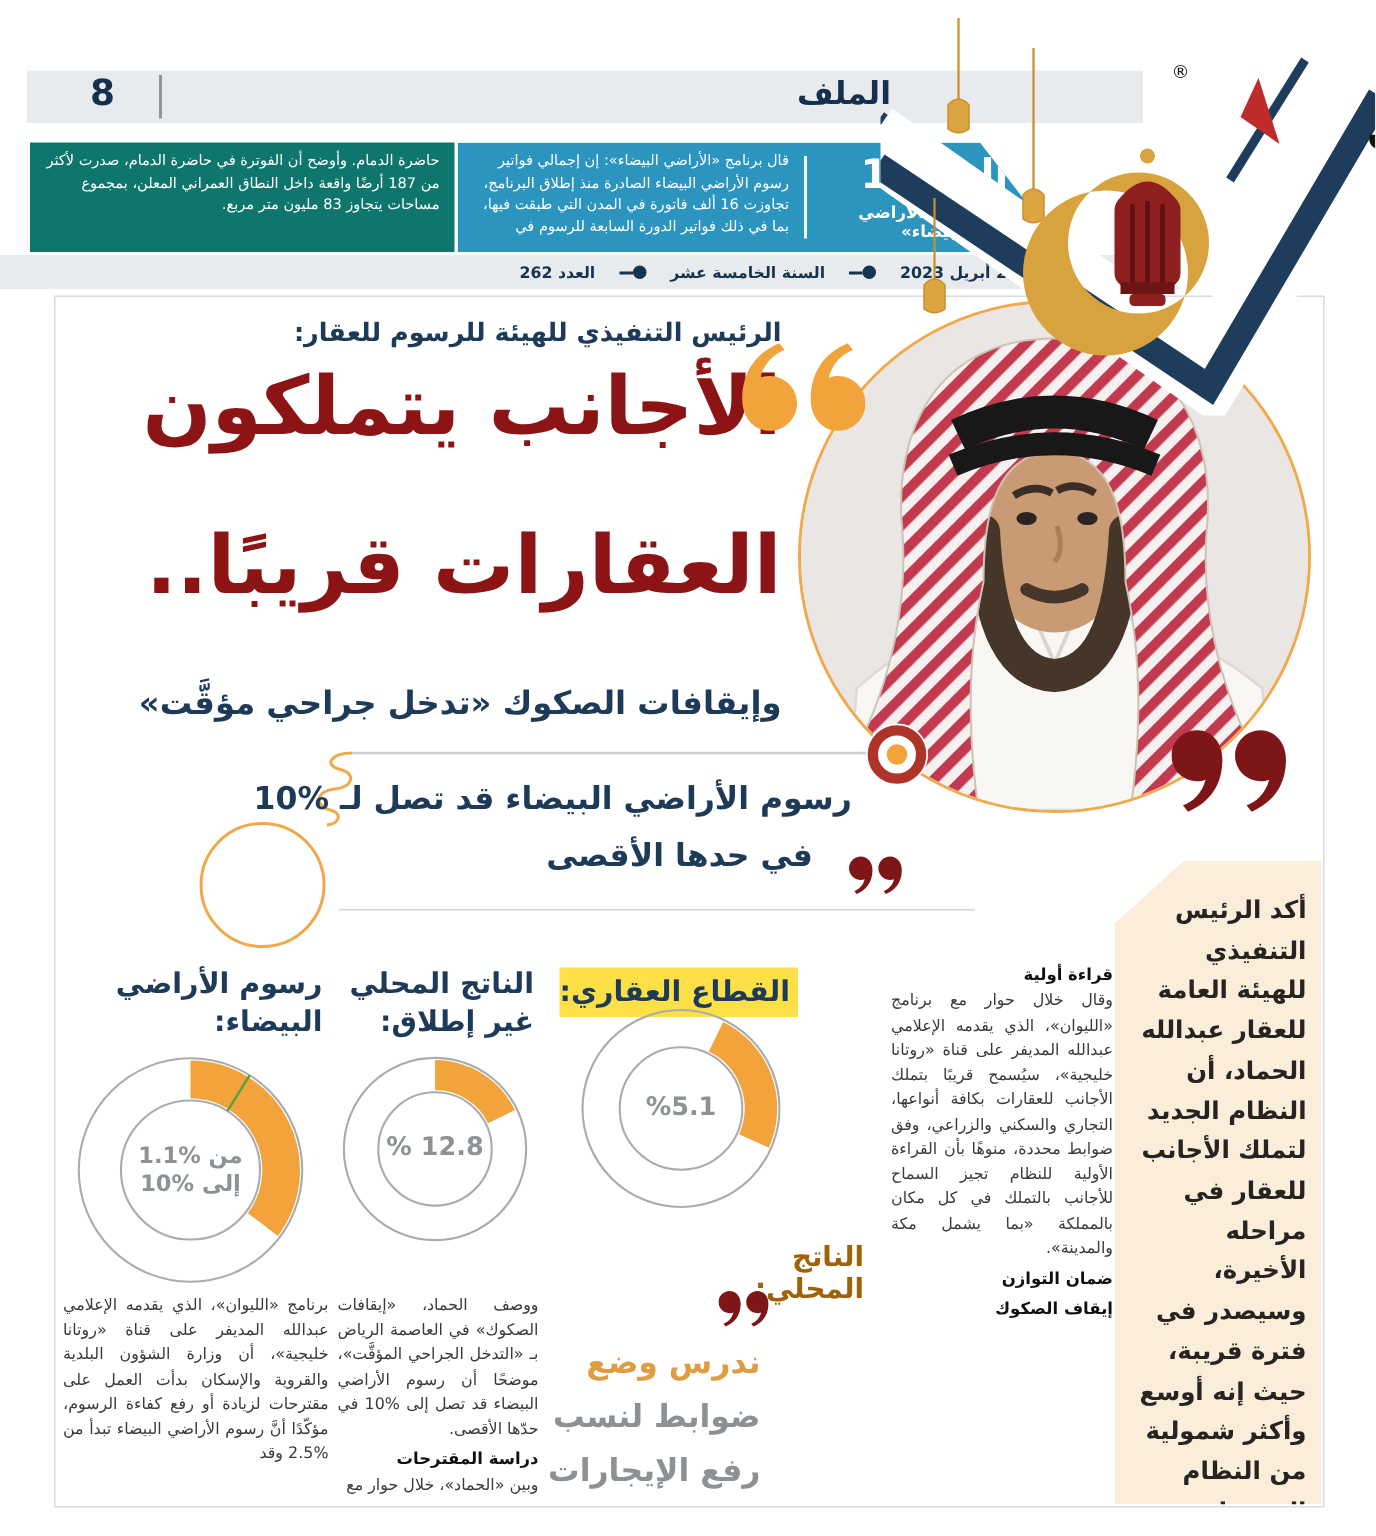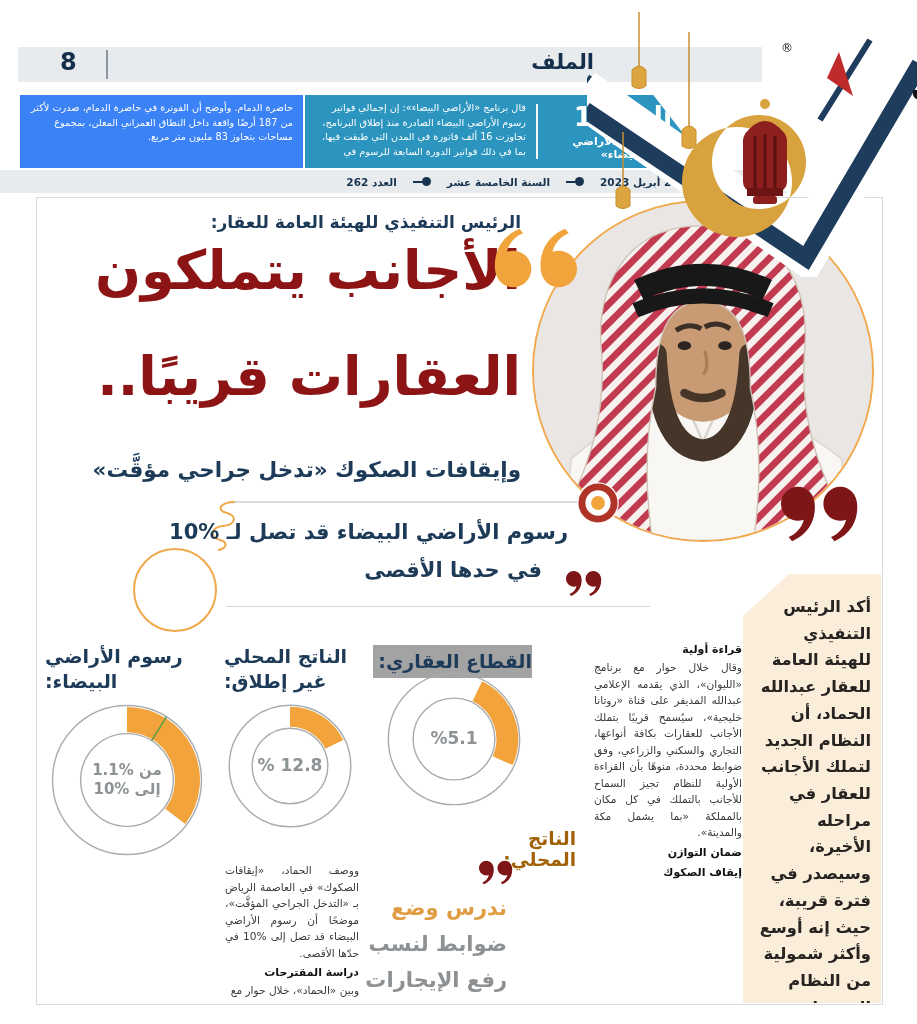--- a/index.html
+++ b/index.html
@@ -15,21 +15,21 @@
 
   
   .banner-main{position:absolute;left:305px;top:95px;width:405px;height:73px;background:#2B94BF;
                clip-path:polygon(0 0,86% 0,100% 100%,0 100%);}
   .banner-stat{position:absolute;right:12px;top:7px;width:150px;text-align:center;color:#fff;}
   .stat-value{font-size:27px;font-weight:bold;direction:ltr;line-height:1.1;}
   .stat-label{font-size:11px;font-weight:bold;margin-top:3px;}
   .banner-divider{position:absolute;right:172px;top:9px;bottom:9px;width:2px;background:rgba(255,255,255,.95);}
   .banner-para{position:absolute;left:12px;right:184px;top:6px;margin:0;font-size:9.7px;line-height:1.52;
                color:#fff;text-align:right;}
-  .banner-left{position:absolute;left:20px;top:95px;width:283px;height:73px;background:#3b82f6;
+  .banner-left{position:absolute;left:20px;top:95px;width:283px;height:73px;background:#0f766e;
                box-sizing:border-box;padding:6px 10px;}
   .banner-left p{margin:0;font-size:9.7px;line-height:1.5;color:#fff;text-align:right;}
 
   
   .date-bar{position:absolute;left:0;top:170px;width:788px;height:23px;background:#e8ebed;
             clip-path:polygon(0 0,96% 0,100% 100%,0 100%);
             display:flex;align-items:center;justify-content:flex-start;padding-right:88px;
             box-sizing:border-box;gap:16px;font-size:10.5px;color:#16334f;font-weight:bold;}
   .db-marker{position:relative;width:18px;height:9px;display:inline-block;}
   .db-marker::before{content:"";position:absolute;right:0;top:0;width:9px;height:9px;border-radius:50%;background:#16334f;}
@@ -55,24 +55,24 @@
   .hl1{top:46px;} .hl2{top:152px;}
   .subhead{position:absolute;right:361px;top:259px;font-size:21.5px;font-weight:bold;color:#1d3a58;white-space:nowrap;}
 
   .bulb-svg{position:absolute;left:66px;top:288px;width:642px;height:150px;}
   .main-quote{position:absolute;right:314px;top:316px;text-align:right;font-size:21px;font-weight:bold;
               color:#1d3a58;line-height:1.8;z-index:2;}
   .mq2{margin-right:26px;}
   .quote-bottom-rule{position:absolute;left:189px;top:408px;width:424px;border-top:1px solid #d3d5d7;}
 
   
-  .ch-title{position:absolute;top:446px;font-size:19px;font-weight:bold;color:#1d3a58;line-height:1.3;text-align:left;}
+  .ch-title{position:absolute;top:446px;font-size:19px;font-weight:bold;color:#1d3a58;line-height:1.3;text-align:right;}
   .t1{left:8px;width:170px;} .t2{left:187px;width:132px;}
-  .t3{position:absolute;left:336px;top:447px;width:159px;height:33px;background:#a3a3a3;color:#1d3a58;
-      font-size:19px;font-weight:bold;text-align:right;line-height:33px;}
+  .t3{position:absolute;left:336px;top:447px;width:159px;height:33px;background:#fde047;color:#1d3a58;
+      font-size:19px;font-weight:bold;text-align:left;line-height:33px;}
   .donut{position:absolute;}
   .d1{left:14px;top:506px;width:152px;height:152px;}
   .d2{left:191px;top:506px;width:124px;height:124px;}
   .d3{left:350px;top:474px;width:134px;height:134px;}
   .donut-center{position:absolute;inset:0;display:flex;flex-direction:column;align-items:center;justify-content:center;
                 font-weight:bold;color:#8d9295;line-height:1.25;}
   .d1 .donut-center{font-size:15px;} .d2 .donut-center{font-size:17px;} .d3 .donut-center{font-size:17px;}
   .ch3-footer{position:absolute;left:415px;top:630px;width:124px;text-align:right;font-size:18.5px;
               font-weight:bold;color:#a16207;}
 
@@ -163,21 +163,21 @@
         <path d="M20 0C9 0 0 9 0 20s9 20 20 20c2.4 0 4.7-.4 6.8-1.2C24 50 16 56.5 9 59l4 5C27 58 40 46 40 23 40 9.6 31.4 0 20 0z"></path>
         <path transform="translate(50 0)" d="M20 0C9 0 0 9 0 20s9 20 20 20c2.4 0 4.7-.4 6.8-1.2C24 50 16 56.5 9 59l4 5C27 58 40 46 40 23 40 9.6 31.4 0 20 0z"></path>
       </g>
     </svg>
     <svg class="target-icon" viewBox="0 0 40 40">
       <circle cx="20" cy="20" r="18" fill="#ffffff"></circle>
       <circle cx="20" cy="20" r="14" fill="none" stroke="#B03328" stroke-width="6"></circle>
       <circle cx="20" cy="20" r="6" fill="#F2A33C"></circle>
     </svg>
 
-    <div class="kicker">الرئيس التنفيذي للهيئة العامة للعقار:</div>
+    <div class="kicker">الرئيس التنفيذي للهيئة للرسوم للعقار:</div>
     <div class="hl hl1">الأجانب يتملكون</div>
     <div class="hl hl2">العقارات قريبًا..</div>
     <div class="subhead">وإيقافات الصكوك «تدخل جراحي مؤقَّت»</div>
 
     <svg class="bulb-svg" viewBox="0 0 642 150">
       <line x1="642" y1="16" x2="132" y2="16" stroke="#cfd2d4" stroke-width="1.6"></line>
       <path d="M132 16 c-14 0 -20 8 -8 11 c11 3 8 12 -4 13 c-12 1 -14 11 -3 14 c9 2 6 9 -2 10" fill="none" stroke="#F0A84B" stroke-width="2"></path>
       <circle cx="72" cy="104" r="41" fill="none" stroke="#F0A84B" stroke-width="2"></circle>
     </svg>
 
@@ -239,20 +239,23 @@
       <div class="col-h">قراءة أولية</div>
       <p>وقال خلال حوار مع برنامج «الليوان»، الذي يقدمه الإعلامي عبدالله المديفر على قناة «روتانا خليجية»، سيُسمح قريبًا بتملك الأجانب للعقارات بكافة أنواعها، التجاري والسكني والزراعي، وفق ضوابط محددة، منوهًا بأن القراءة الأولية للنظام تجيز السماح للأجانب بالتملك في كل مكان بالمملكة «بما يشمل مكة والمدينة».</p>
       <div class="col-h">ضمان التوازن</div>
       <div class="col-h">إيقاف الصكوك</div>
     </div>
     <div class="bodycol bc2">
       <p>ووصف الحماد، «إيقافات الصكوك» في العاصمة الرياض بـ «التدخل الجراحي المؤقَّت»، موضحًا أن رسوم الأراضي البيضاء قد تصل إلى %10 في حدّها الأقصى.</p>
       <div class="col-h">دراسة المقترحات</div>
       <p>وبين «الحماد»، خلال حوار مع</p>
     </div>
+    <div class="bodycol bc3">
+      <p>برنامج «الليوان»، الذي يقدمه الإعلامي عبدالله المديفر على قناة «روتانا خليجية»، أن وزارة الشؤون البلدية والقروية والإسكان بدأت العمل على مقترحات لزيادة أو رفع كفاءة الرسوم، مؤكّدًا أنَّ رسوم الأراضي البيضاء تبدأ من %2.5 وقد</p>
+    </div>
 
     <div class="sidebar">
       <p class="sb-text">أكد الرئيس التنفيذي للهيئة العامة للعقار عبدالله الحماد، أن النظام الجديد لتملك الأجانب للعقار في مراحله الأخيرة، وسيصدر في فترة قريبة، حيث إنه أوسع وأكثر شمولية من النظام المعمول به حاليًا لتملك العقارات.</p>
 
     </div>
   </div>
 
   <svg class="logo-svg" viewBox="0 0 330 265">
     <line x1="0" y1="66" x2="170" y2="190" stroke="#1E3C5C" stroke-width="8"></line>
     <path d="M-6 80 L218 238 L336 42" fill="none" stroke="#ffffff" stroke-width="48"></path>

